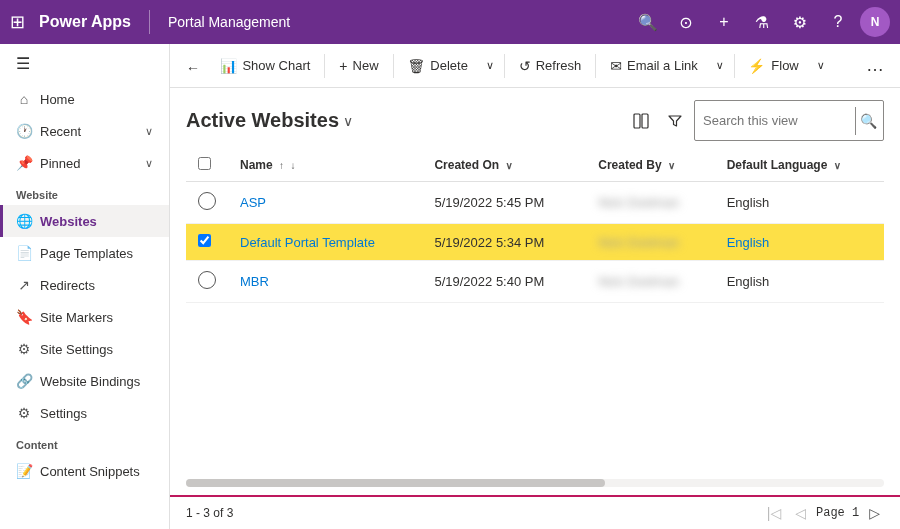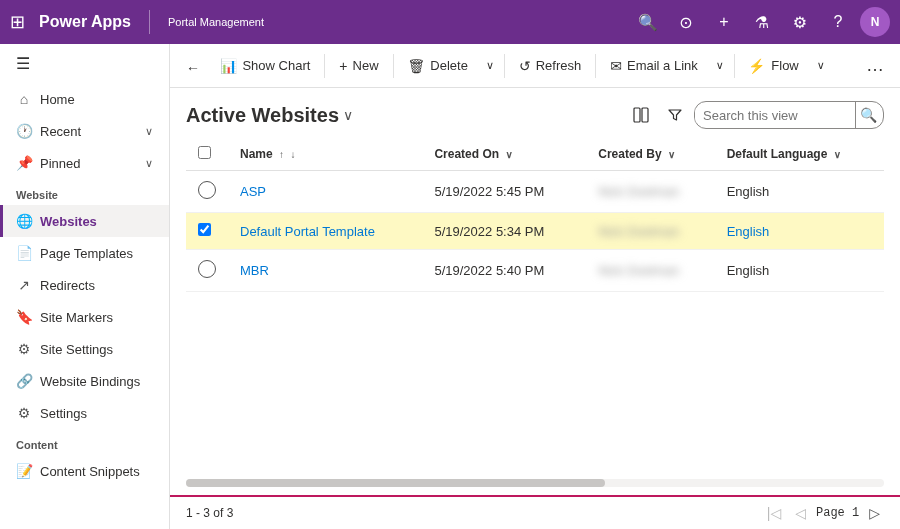--- a/index.html
+++ b/index.html
@@ -11,21 +11,21 @@
       height: 44px;
       display: flex;
       align-items: center;
       padding: 0 10px;
       gap: 10px;
       flex-shrink: 0;
     }
     .top-nav-grid-icon { color: #fff; font-size: 18px; cursor: pointer; margin-right: 4px; }
     .top-nav-title { color: #fff; font-size: 16px; font-weight: 600; }
     .top-nav-divider { width: 1px; height: 24px; background: rgba(255,255,255,0.4); margin: 0 8px; }
-    .top-nav-portal { color: #fff; font-size: 11px; }
+    .top-nav-portal { color: #fff; font-size: 14px; }
     .top-nav-spacer { flex: 1; }
     .top-nav-icons { display: flex; gap: 6px; align-items: center; }
     .top-nav-icon { color: #fff; font-size: 16px; cursor: pointer; width: 32px; height: 32px; display: flex; align-items: center; justify-content: center; border-radius: 4px; }
     .top-nav-avatar { width: 30px; height: 30px; border-radius: 50%; background: #a259c4; display: flex; align-items: center; justify-content: center; color: #fff; font-size: 12px; font-weight: 600; cursor: pointer; }
 
     
     .main-layout {
       display: flex;
       flex: 1;
       overflow: hidden;
@@ -115,23 +115,23 @@
     }
     .page-title { font-size: 20px; font-weight: 600; color: #323130; }
     .page-title-chevron { color: #555; font-size: 14px; cursor: pointer; }
     .page-header-spacer { flex: 1; }
     .header-icons { display: flex; gap: 4px; align-items: center; }
     .header-icon-btn { width: 30px; height: 30px; display: flex; align-items: center; justify-content: center; border: none; background: none; cursor: pointer; border-radius: 2px; color: #323130; font-size: 15px; }
     .search-box {
       display: flex;
       align-items: center;
       border: 1px solid #8a8886;
-      border-radius: 12px;
+      border-radius: 2px;
       overflow: hidden;
-      height: 28px;
+      height: 41px;
     }
     .search-input {
       border: none;
       outline: none;
       padding: 0 8px;
       font-size: 13px;
       width: 160px;
       color: #323130;
     }
     .search-btn { width: 28px; height: 28px; display: flex; align-items: center; justify-content: center; background: none; border: none; cursor: pointer; border-left: 1px solid #8a8886; color: #555; font-size: 14px; }
@@ -155,21 +155,21 @@
       font-size: 12px;
       font-weight: 600;
       color: #323130;
       white-space: nowrap;
       cursor: pointer;
       user-select: none;
     }
     thead th .sort-icon { font-size: 10px; margin-left: 3px; color: #555; }
     .checkbox-col { width: 36px; }
     tbody tr { border-bottom: 1px solid #f0f0f0; }
-    tbody tr.selected { background: #fef9c3; }
+    tbody tr.selected { background: #fde047; }
     tbody td { padding: 10px 12px; font-size: 13px; color: #323130; }
     tbody td.link-cell a { color: #0078d4; text-decoration: none; cursor: pointer; }
     .blurred { filter: blur(4px); color: #999; user-select: none; }
     .cell-circle { width: 18px; height: 18px; border-radius: 50%; border: 1.5px solid #555; display: inline-block; cursor: pointer; }
 
     
     .table-footer {
       border-top: 2px solid #be185d;
       padding: 6px 16px;
       display: flex;

